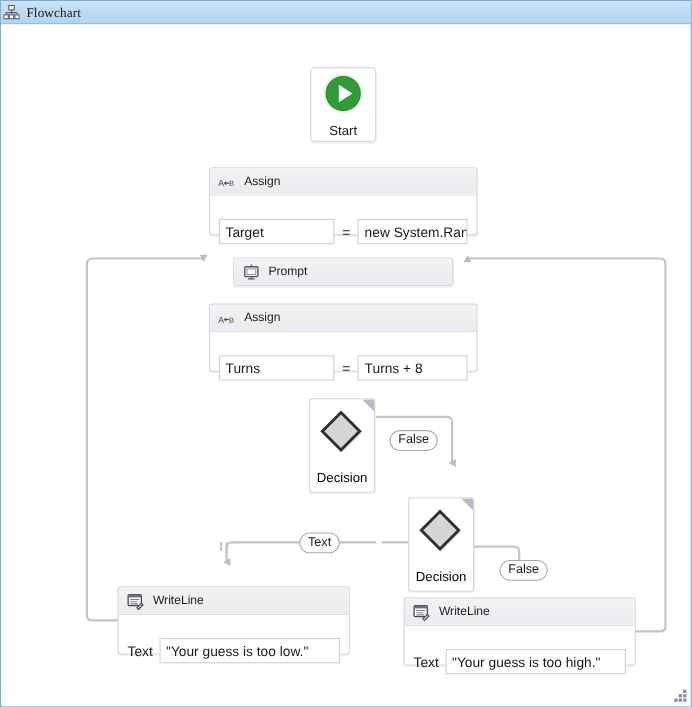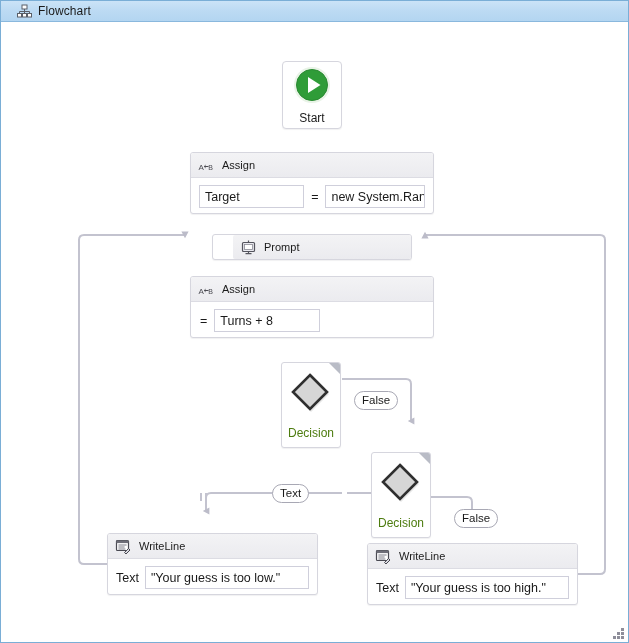--- a/index.html
+++ b/index.html
@@ -16,21 +16,22 @@
     border:1px solid #7aaed6;
     background:#ffffff;
   }
   
   .titlebar{
     position:absolute;left:0;top:0;width:100%;height:21px;
     box-sizing:border-box;
     background:linear-gradient(to bottom,#cbe3f7 0%,#bcdaf3 50%,#b3d5f1 100%);
     border-bottom:1px solid #8ab8dd;
     display:flex;align-items:center;
-    padding-left:16px;
+    padding-left:2px;
+    font-family:Liberation Serif, serif;
   }
   .titlebar .tb-icon{width:15px;height:15px;margin-right:6px;flex:none;}
   .titlebar .tb-text{
     font-size:12px;color:#1b1b1b;line-height:1;
     letter-spacing:.1px;
   }
   
   .canvas{
     position:absolute;left:1px;top:22px;
     width:625px;height:619px;
@@ -54,21 +55,21 @@
     border-bottom:1px solid #dcdce3;
     display:flex;align-items:center;
     padding-left:7px;
     border-radius:2px 2px 0 0;
   }
   .node-head .h-icon{width:17px;height:17px;margin-right:7px;flex:none;display:block;}
   .node-head .h-title{font-size:11px;color:#1a1a1a;line-height:1;}
   .node-body{
     box-sizing:border-box;
     display:flex;align-items:center;
-    padding:7px 8px;
+    padding:21px 8px;
     gap:6px;
   }
   .field{
     box-sizing:border-box;
     height:23px;
     background:#ffffff;
     border:1px solid #cfcfdb;
     display:flex;align-items:center;
     padding:0 5px;
     font-size:12.5px;color:#1a1a1a;
@@ -79,37 +80,37 @@
 
   
   #start-node{left:280px;top:38px;width:60px;height:68px;border-radius:4px;}
   #start-node .start-inner{
     display:flex;flex-direction:column;align-items:center;justify-content:center;
     height:100%;
   }
   #start-node .start-label{font-size:12px;color:#1a1a1a;margin-top:2px;}
 
   
-  #prompt-node{left:210px;top:211px;width:200px;height:26px;padding-left:20px;}
+  #prompt-node{left:210px;top:211px;width:200px;height:26px;}
   #prompt-node .node-head{height:100%;border-bottom:none;border-radius:2px;}
 
   
   #assign-target{left:188px;top:129px;width:244px;height:62px;}
   #assign-turns{left:188px;top:253px;width:244px;height:62px;}
 
   
   .decision{width:60px;height:86px;}
   #decision-1{left:279px;top:339px;}
   #decision-2{left:369px;top:429px;}
   .decision .dec-inner{
     position:relative;
     display:flex;flex-direction:column;align-items:center;justify-content:center;
     height:100%;
   }
-  .decision .dec-label{font-size:12px;color:#4d7c0f;margin-top:4px;}
+  .decision .dec-label{font-size:12px;color:#000000;margin-top:4px;}
   .corner-tri{
     position:absolute;right:0;top:0;width:0;height:0;
     border-top:11px solid #b9bcc6;
     border-left:11px solid transparent;
     border-radius:0 2px 0 0;
   }
 
   
   #writeline-low{left:105px;top:510px;width:211px;height:62px;}
   #writeline-high{left:365px;top:520px;width:211px;height:62px;}
@@ -238,20 +239,21 @@
         <span class="h-icon">
           <svg width="17" height="17" viewBox="0 0 17 17">
             <text x="0.5" y="12.5" font-family="Liberation Sans, sans-serif" font-size="8" fill="#4b4b52">A</text>
             <path d="M6.5 9.5 L10.5 9.5 M7.6 8.2 L6.2 9.5 L7.6 10.8" stroke="#4b4b52" stroke-width="1" fill="none"></path>
             <text x="10.2" y="12.5" font-family="Liberation Sans, sans-serif" font-size="7" fill="#4b4b52">B</text>
           </svg>
         </span>
         <span class="h-title">Assign</span>
       </div>
       <div class="node-body">
+        <span class="field" style="width:112px;">Turns</span>
         <span class="eq">=</span>
         <span class="field" style="width:106px;">Turns + 8</span>
       </div>
     </div>
 
     <div class="node decision" id="decision-1">
       <div class="dec-inner">
         <span class="corner-tri"></span>
         <span>
           <svg width="48" height="48" viewBox="0 0 48 48">

